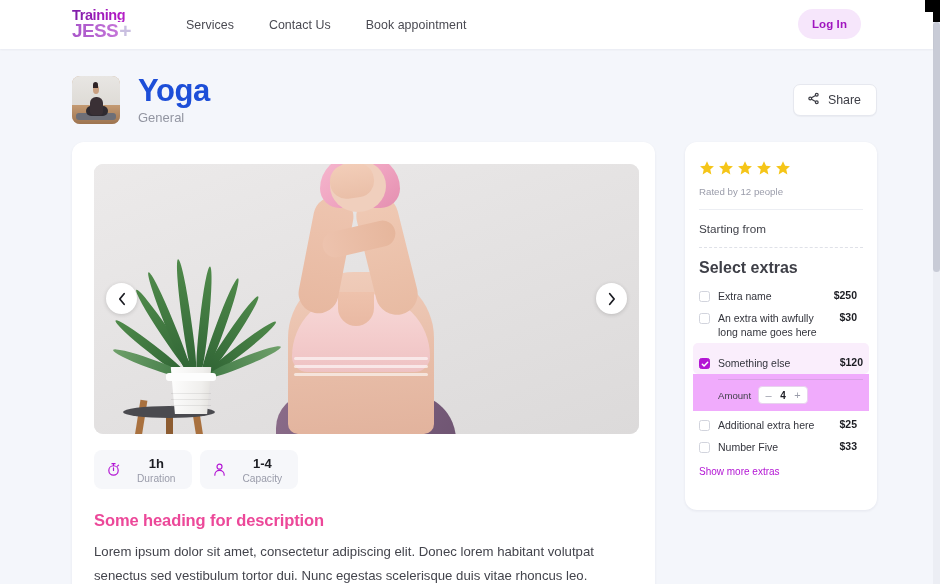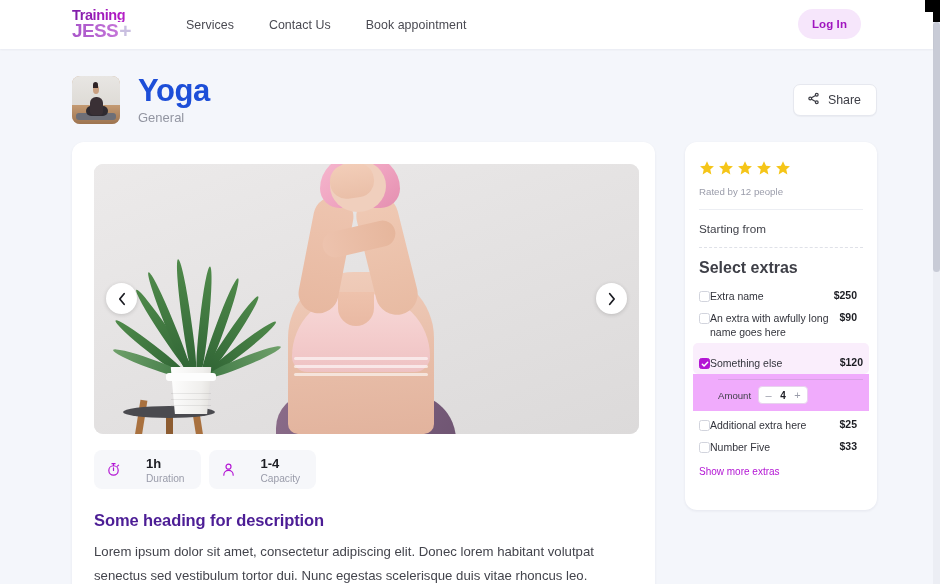--- a/index.html
+++ b/index.html
@@ -306,32 +306,33 @@
     gap: 8px;
     margin-top: 16px;
   }
   .meta-badge {
     height: 39px;
     padding: 0 16px 0 12px;
     border-radius: 8px;
     background: #f6f7fa;
     display: flex;
     align-items: center;
-    gap: 25px;
+    gap: 16px;
+    text-align: center;
   }
   .meta-ico { flex: none; display:flex; }
   .meta-val { font-size: 13px; font-weight: bold; color: #1c1d23; line-height: 1.1; }
   .meta-lbl { font-size: 10.2px; color: #9a9caa; line-height: 1.2; margin-top: 1px; }
 
   
   .desc-h {
     margin-top: 22px;
     font-size: 16.5px;
     font-weight: bold;
-    color: #4c1d95;
+    color: #ec4899;
     letter-spacing: -.1px;
   }
   .desc-p {
     margin-top: 10px;
     font-size: 13.2px;
     line-height: 23.5px;
     color: #43444c;
     width: 528px;
   }
 
@@ -378,20 +379,21 @@
     margin-top: 2px;
   }
   .cbx.on {
     background: #b316d4;
     border-color: #b316d4;
     display:flex; align-items:center; justify-content:center;
   }
   .extra-name {
     font-size: 10.5px;
     color: #33343c;
+    margin-left: 8px;
     line-height: 14px;
     flex: 1;
   }
   .extra-price {
     font-size: 10.5px;
     font-weight: bold;
     color: #1c1d23;
     margin-left: 6px;
     white-space: nowrap;
   }
@@ -641,21 +643,21 @@
 
     <div class="extra-row">
       <span class="cbx"></span>
       <span class="extra-name">Extra name</span>
       <span class="extra-price">$250</span>
     </div>
 
     <div class="extra-row">
       <span class="cbx"></span>
       <span class="extra-name">An extra with awfully long name goes here</span>
-      <span class="extra-price">$90</span>
+      <span class="extra-price">$30</span>
     </div>
 
     <div class="extra-row selected">
       <span class="cbx on">
         <svg width="8" height="8" viewBox="0 0 12 12" fill="none" stroke="#fff" stroke-width="2.2" stroke-linecap="round" stroke-linejoin="round">
             <polyline points="2,6.3 4.6,8.9 10,3.3"></polyline>
           </svg>
       </span>
       <span class="extra-name">Something else</span>
       <span class="extra-price">$120</span>

